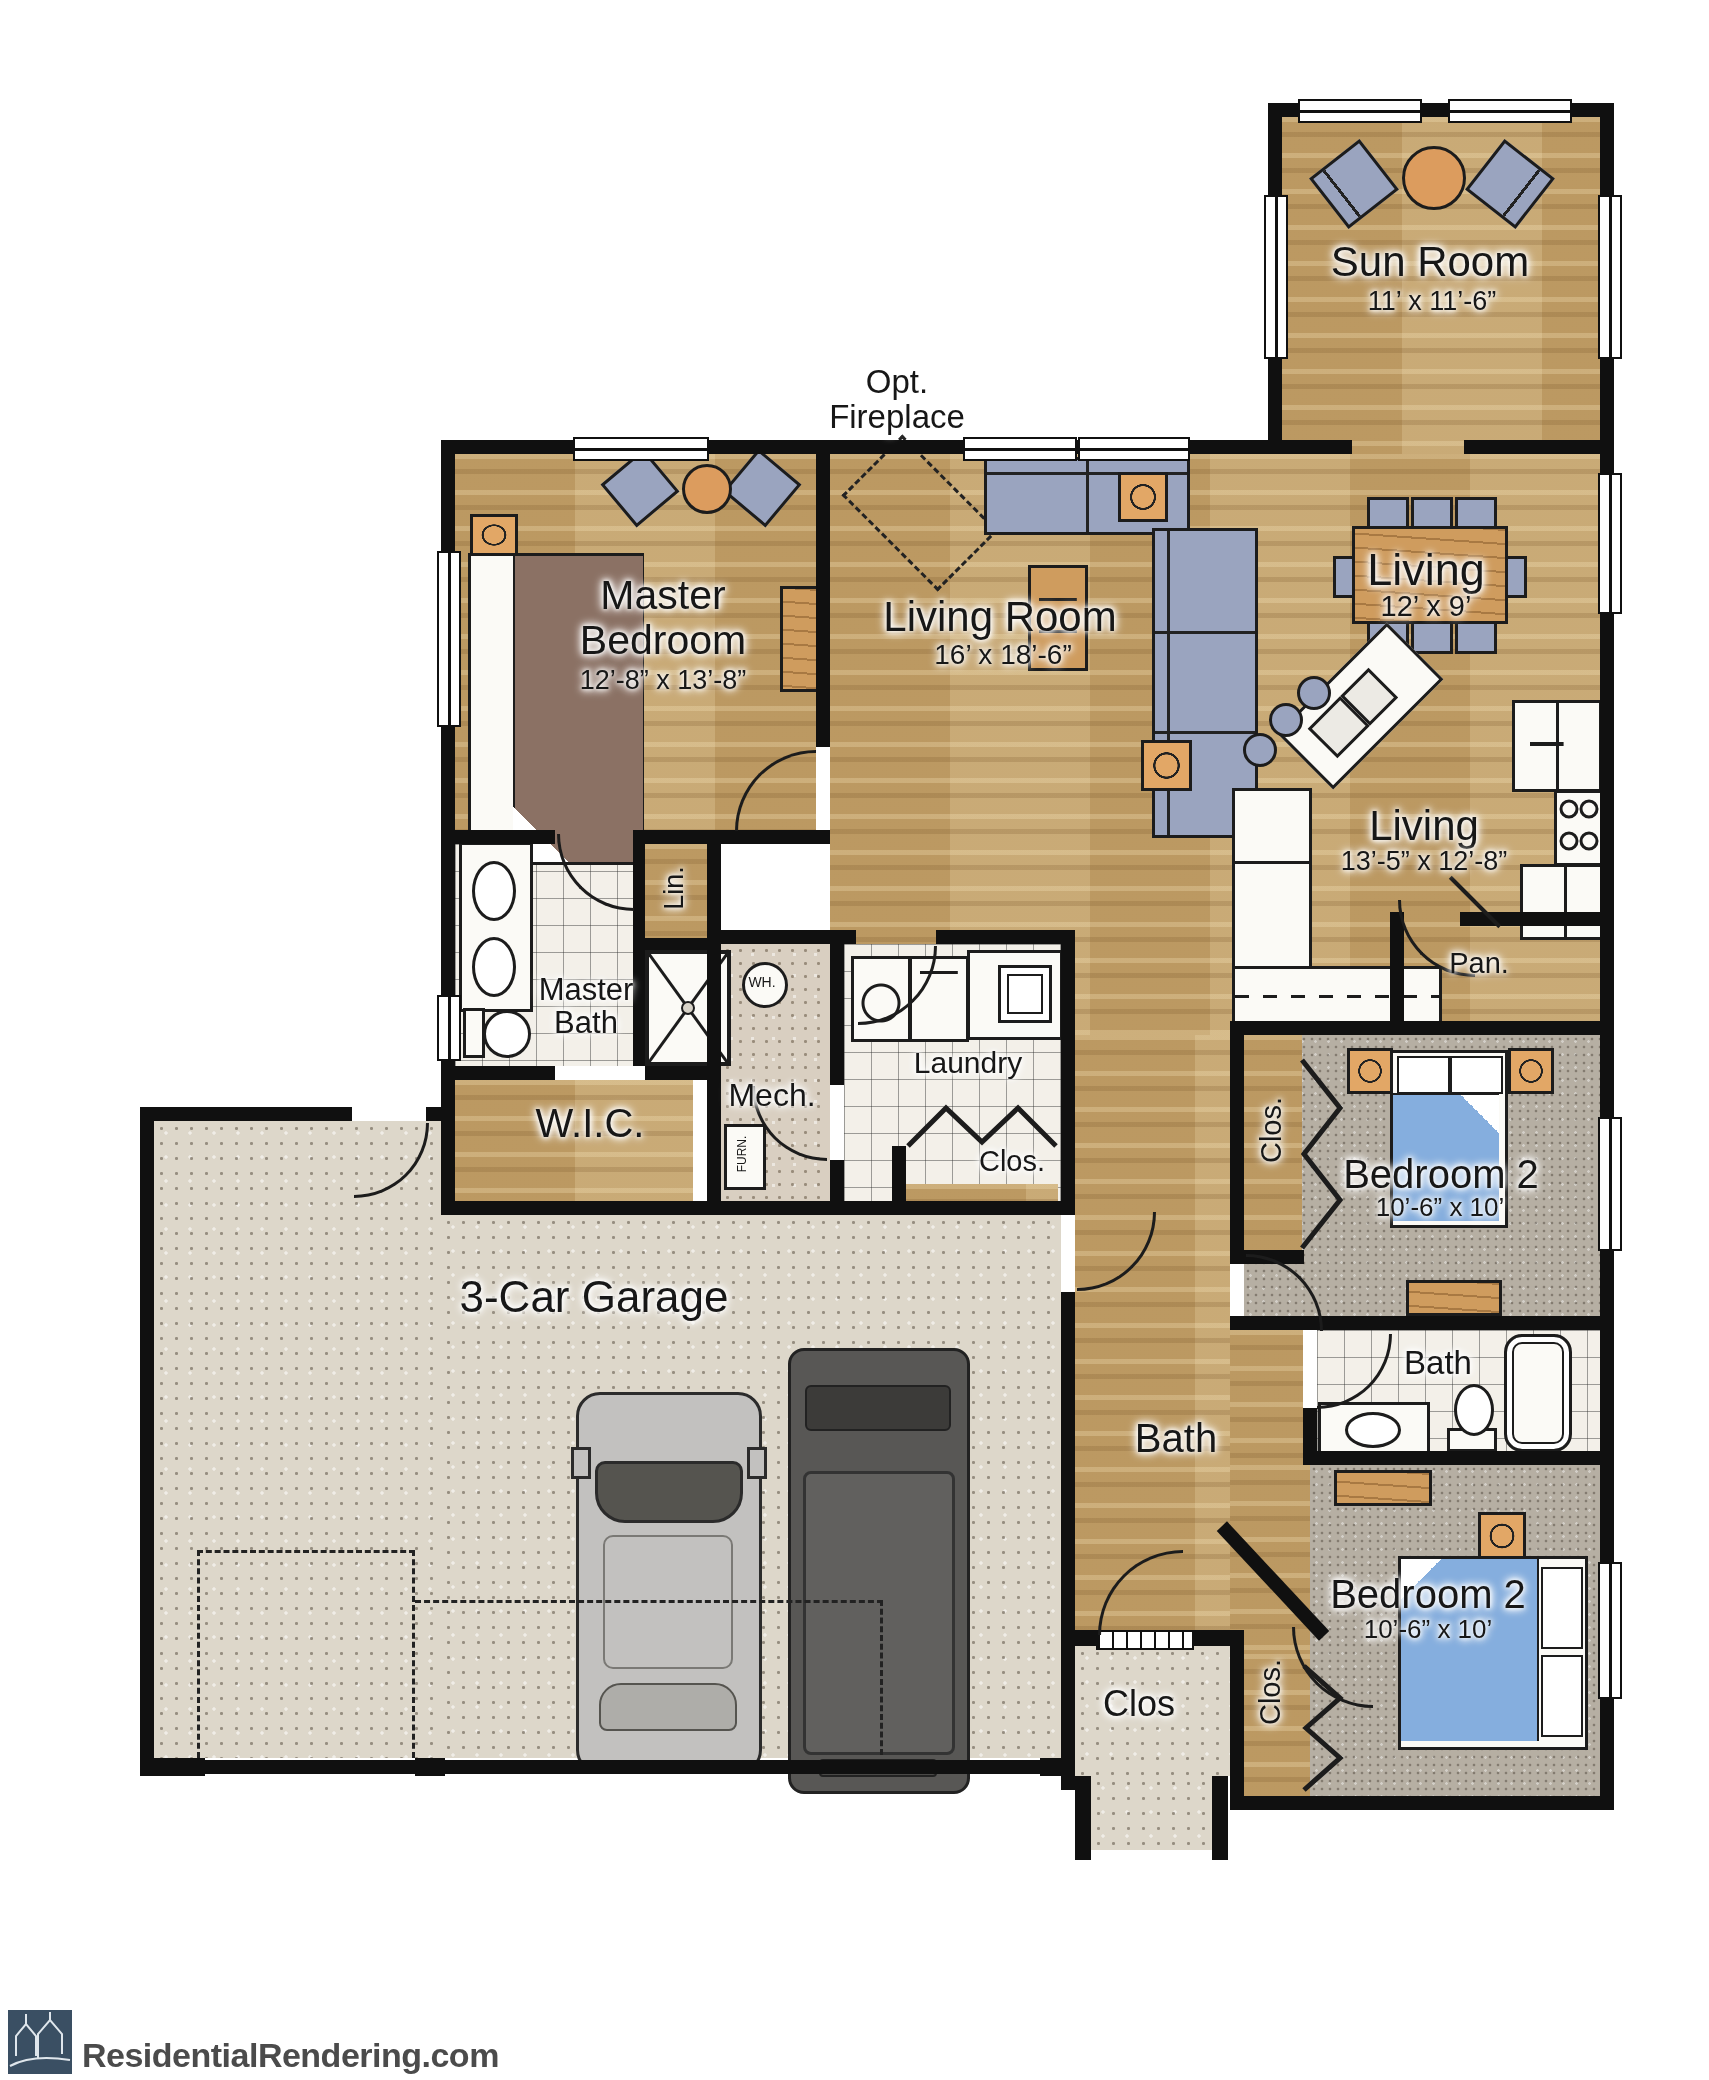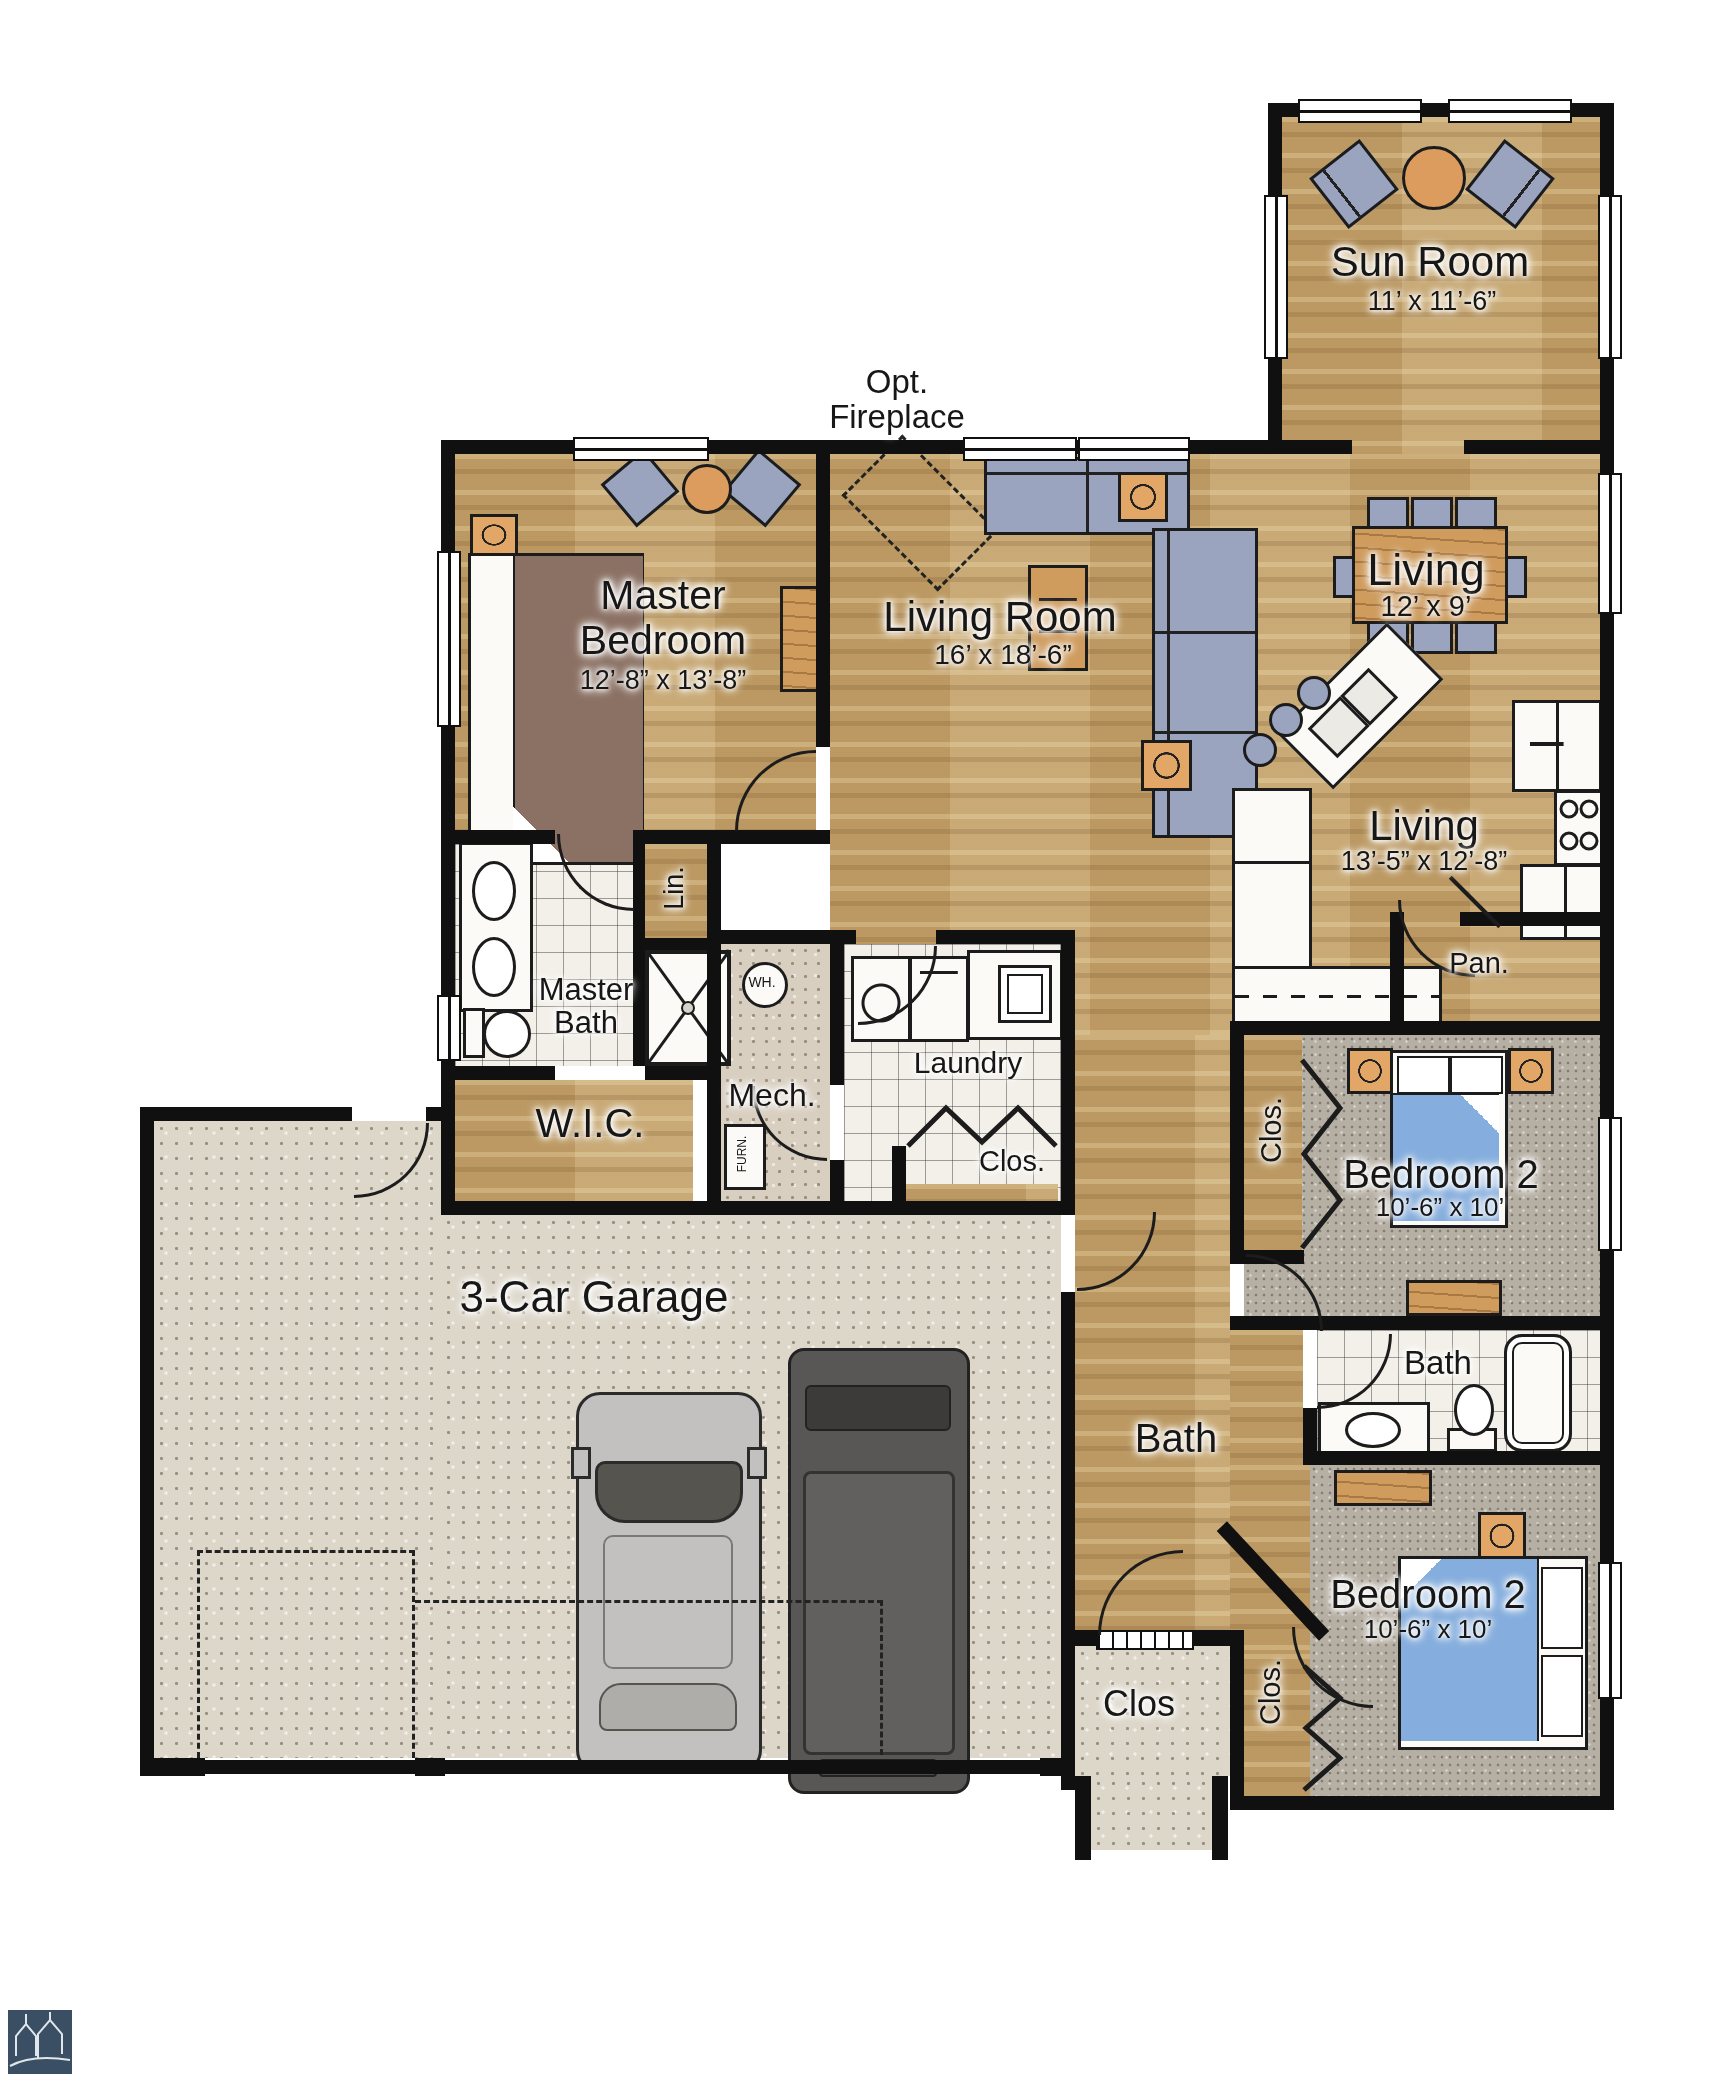--- a/index.html
+++ b/index.html
@@ -337,14 +337,15 @@
 
   <div style="position:absolute;left:8px;top:2010px;width:64px;height:64px;background:#3a4f63;">
     <svg width="64" height="64" viewBox="0 0 64 64">
       <polyline points="8,46 8,26 18,14 28,26 28,46" fill="none" stroke="#dfe6ec" stroke-width="2"></polyline>
       <polyline points="30,48 30,24 42,10 54,24 54,44" fill="none" stroke="#dfe6ec" stroke-width="2"></polyline>
       <line x1="18" y1="14" x2="18" y2="4" stroke="#dfe6ec" stroke-width="2"></line>
       <line x1="42" y1="10" x2="42" y2="2" stroke="#dfe6ec" stroke-width="2"></line>
       <path d="M2,56 Q24,44 62,50" fill="none" stroke="#dfe6ec" stroke-width="2"></path>
     </svg>
   </div>
+  <div class="logoText" style="left:82px;top:2036px;font-size:34px;">ResidentialRendering.com</div>
 
 </div>
 
 </body></html>

